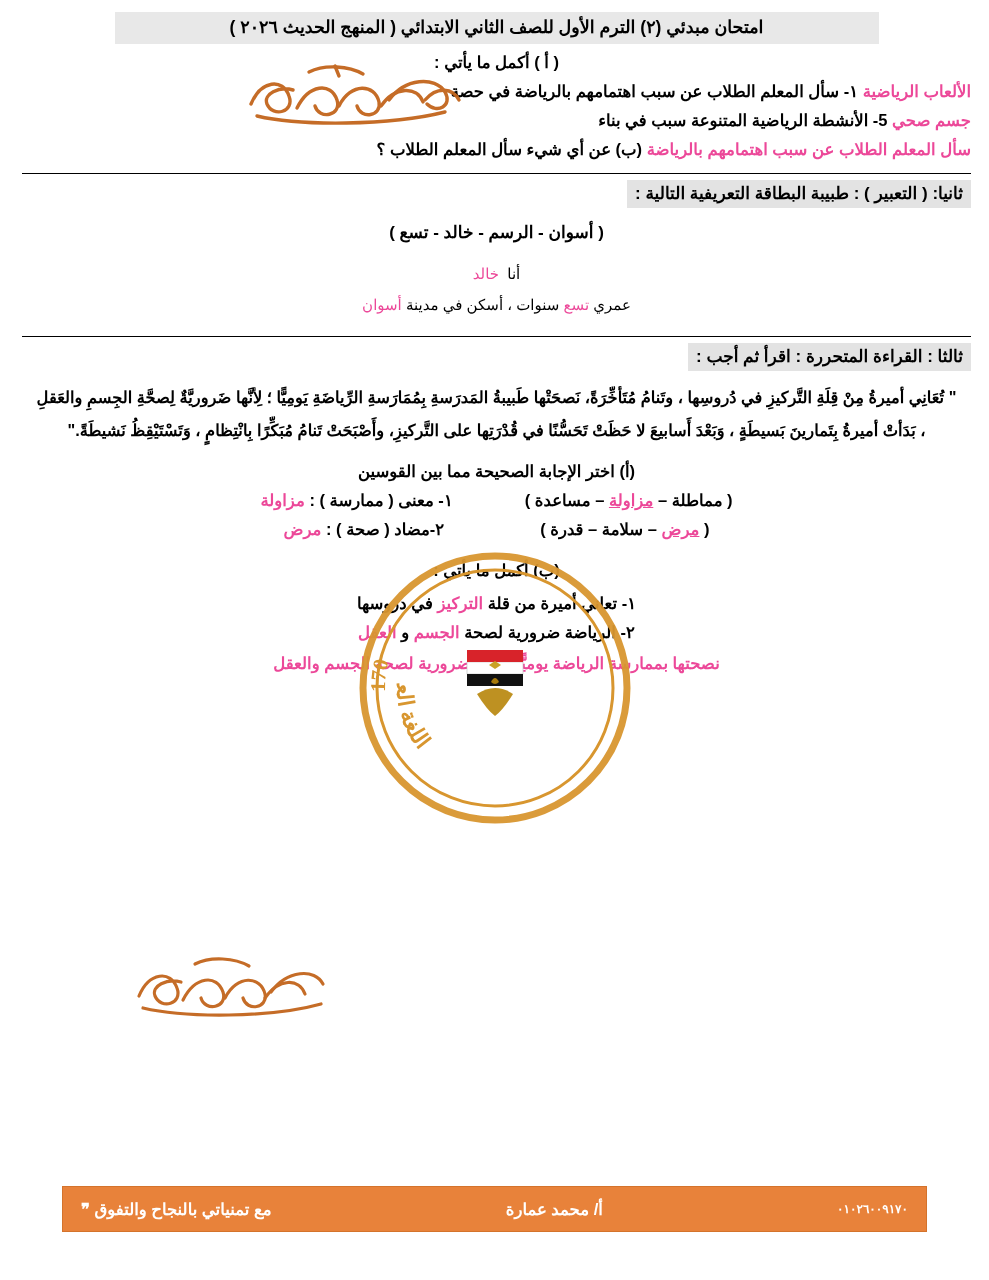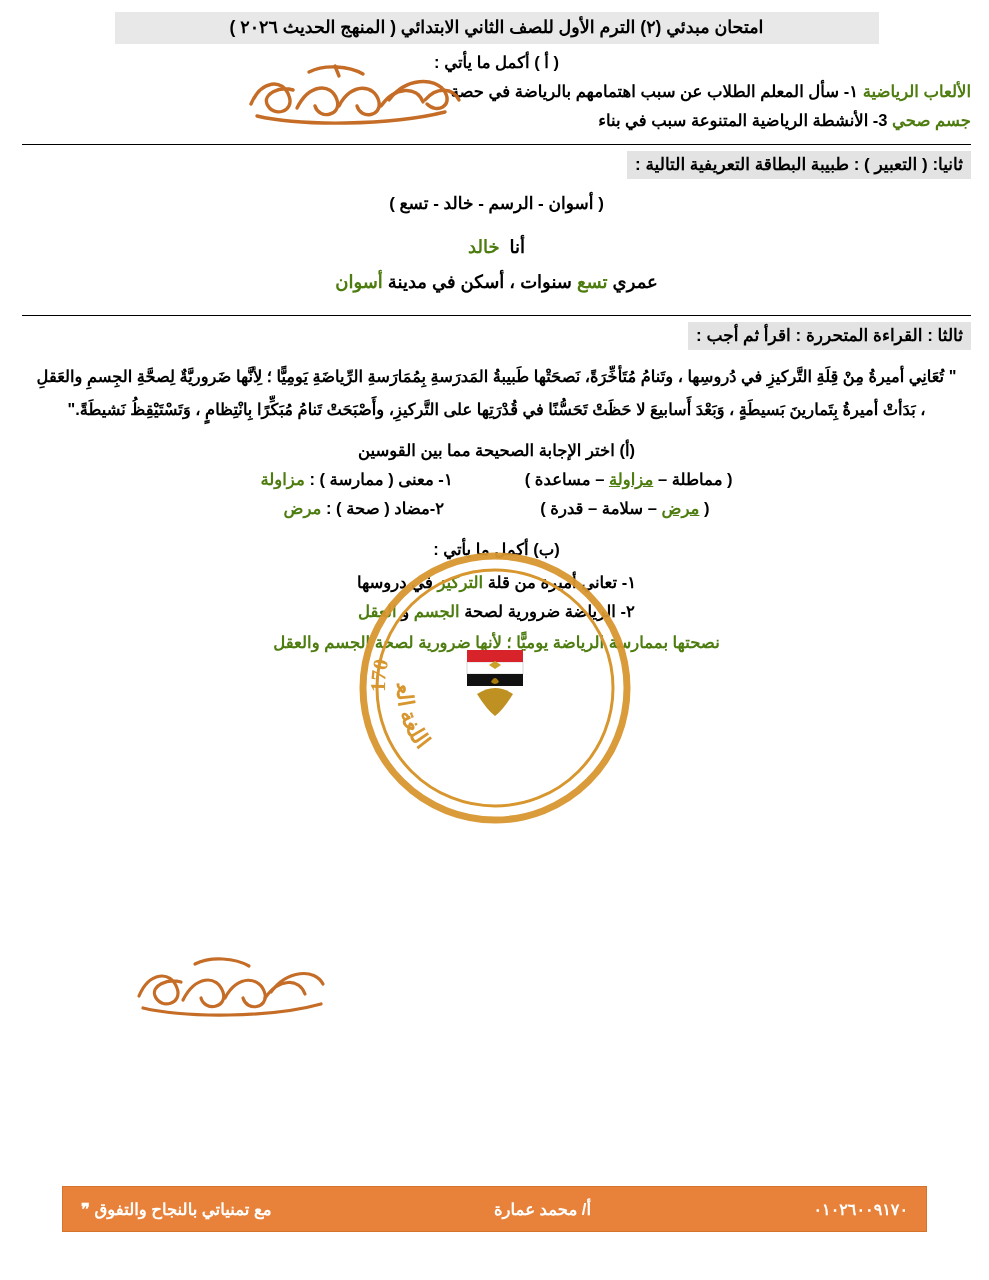--- a/index.html
+++ b/index.html
@@ -15,21 +15,21 @@
     color: #000000;
     overflow: hidden;
   }
   .page {
     position: relative;
     width: 989px;
     height: 1280px;
     box-sizing: border-box;
     padding: 8px 18px 0 22px;
   }
-  .red { color: #4d7c0f; }
+  .red { color: #ec4899; }
 
   
   .exam-title {
     display: block;
     margin: 4px auto 6px auto;
     width: 756px;
     background: #e8e8e8;
     font-size: 17.5px;
     font-weight: bold;
     text-align: center;
@@ -87,22 +87,22 @@
 
   
   .card-words {
     font-size: 17px;
     font-weight: bold;
     text-align: center;
     margin-top: 14px;
     letter-spacing: 1px;
   }
   .card-line {
-    font-size: 18px;
-    font-weight: bold;
+    font-size: 15px;
+    font-weight: normal;
     text-align: center;
     margin-top: 13px;
   }
 
   
   .passage {
     font-size: 16.3px;
     font-weight: bold;
     line-height: 2.0;
     text-align: center;
@@ -136,21 +136,21 @@
     display: flex;
     flex-direction: row;
     align-items: center;
     justify-content: space-between;
     padding: 0 18px;
     box-sizing: border-box;
     color: #ffffff;
     font-size: 16.5px;
     font-weight: bold;
   }
-  .footer .phone { font-size: 16px; letter-spacing: 1px; }
+  .footer .phone { font-size: 12px; letter-spacing: 1px; }
 </style>
 </head>
 <body>
 
 <div class="page">
 
   <div class="sig" style="top:60px; right:520px; width:230px; height:70px;">
     <svg viewBox="0 0 230 70" width="230" height="70" aria-hidden="true">
       <g fill="none" stroke="#c2651c" stroke-width="3.4" stroke-linecap="round">
         <path d="M12 44 C22 20 44 18 50 36 C56 52 34 58 28 44 C24 34 40 26 54 30"></path>
@@ -171,23 +171,27 @@
 
   <div class="q">( أ ) أكمل ما يأتي  :</div>
 
   <div class="item">
     <span class="red">الألعاب الرياضية</span>
     <span>١- سأل المعلم الطلاب عن سبب اهتمامهم بالرياضة في حصة</span>
   </div>
 
   <div class="item">
     <span class="red">جسم صحي</span>
-    <span>3- الأنشطة الرياضية المتنوعة سبب في بناء</span>
-  </div>
-
+    <span>5- الأنشطة الرياضية المتنوعة سبب في بناء</span>
+  </div>
+
+  <div class="item">
+    <span class="red">سأل المعلم الطلاب عن سبب اهتمامهم بالرياضة</span>
+    <span>(ب) عن أي شيء سأل المعلم الطلاب ؟</span>
+  </div>
 
   <hr class="line" style="margin-top:14px;">
 
   <div class="sec-head-row">
     <span class="sec-head">ثانيا: ( التعبير ) : طبيبة البطاقة التعريفية التالية :</span>
   </div>
 
   <div class="card-words">( أسوان  -  الرسم  -  خالد  -  تسع )</div>
 
   <div class="card-line" style="margin-top:22px;">

